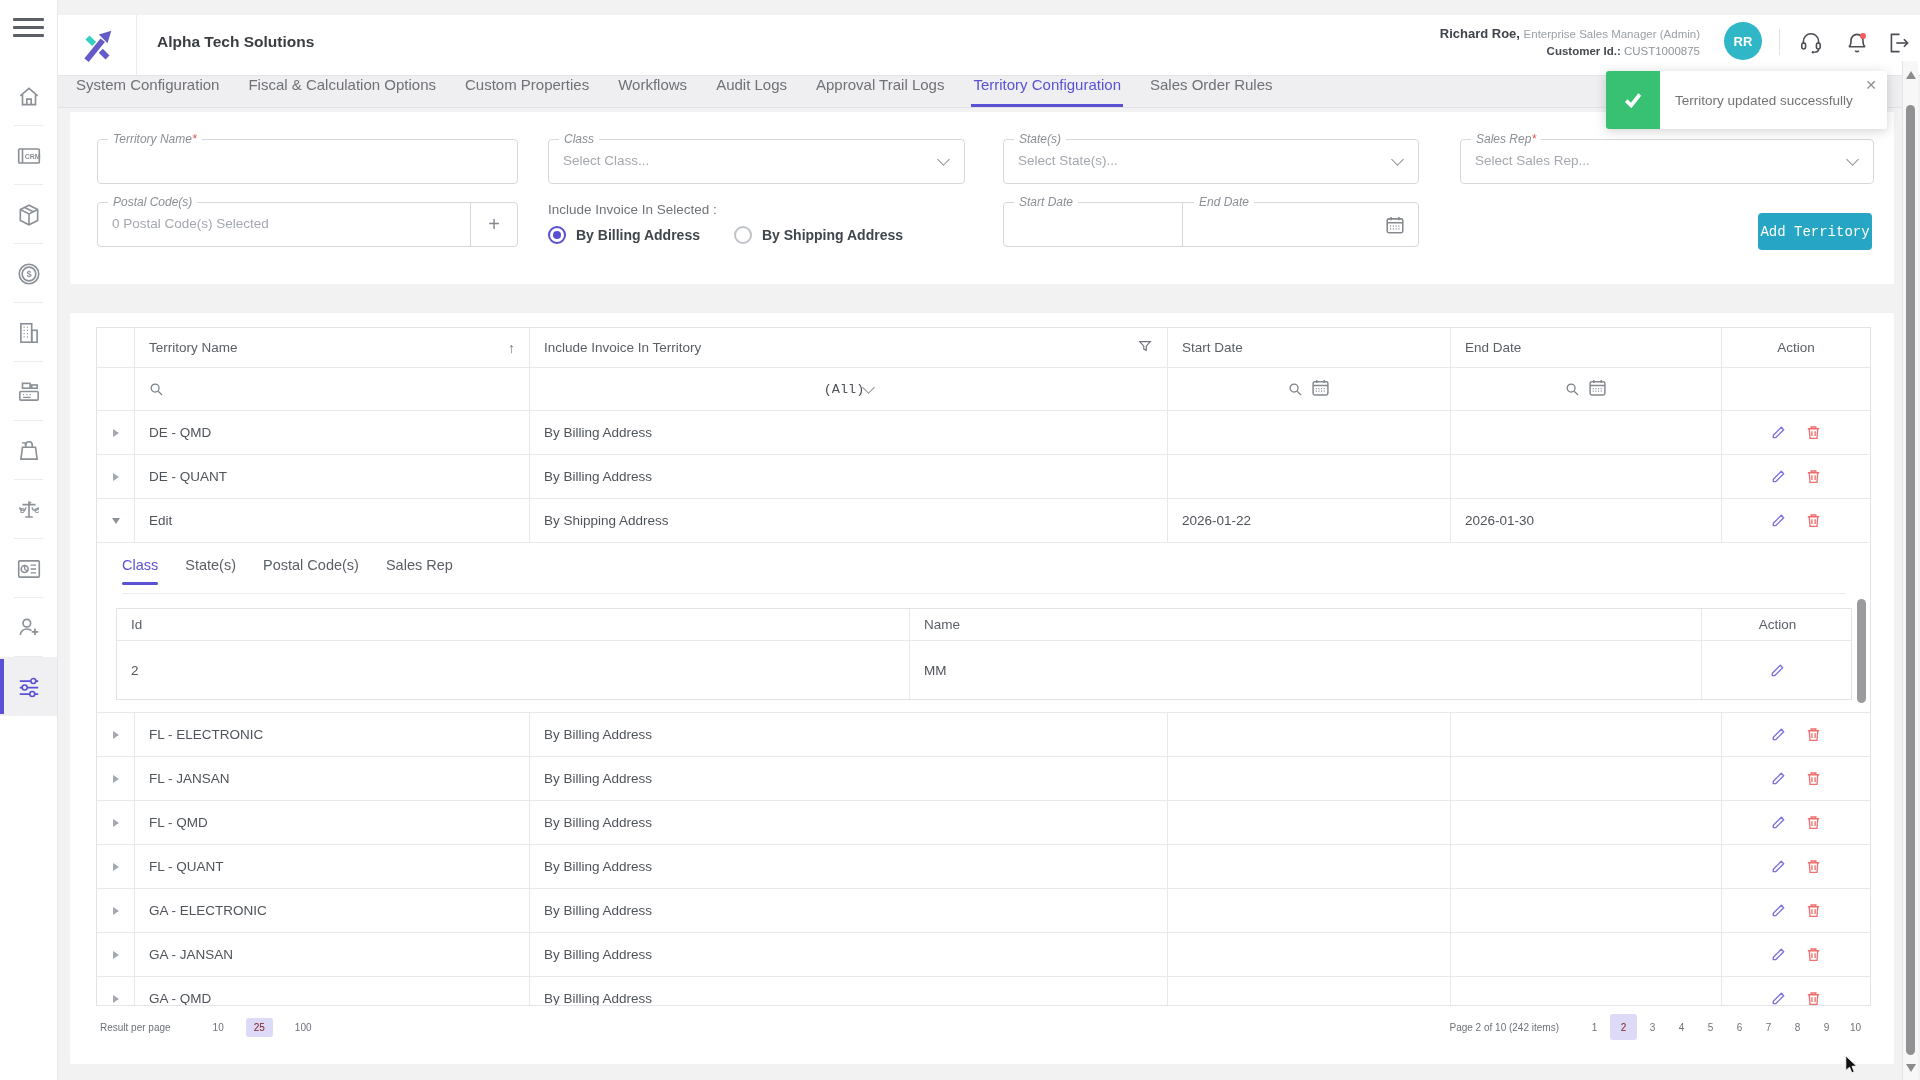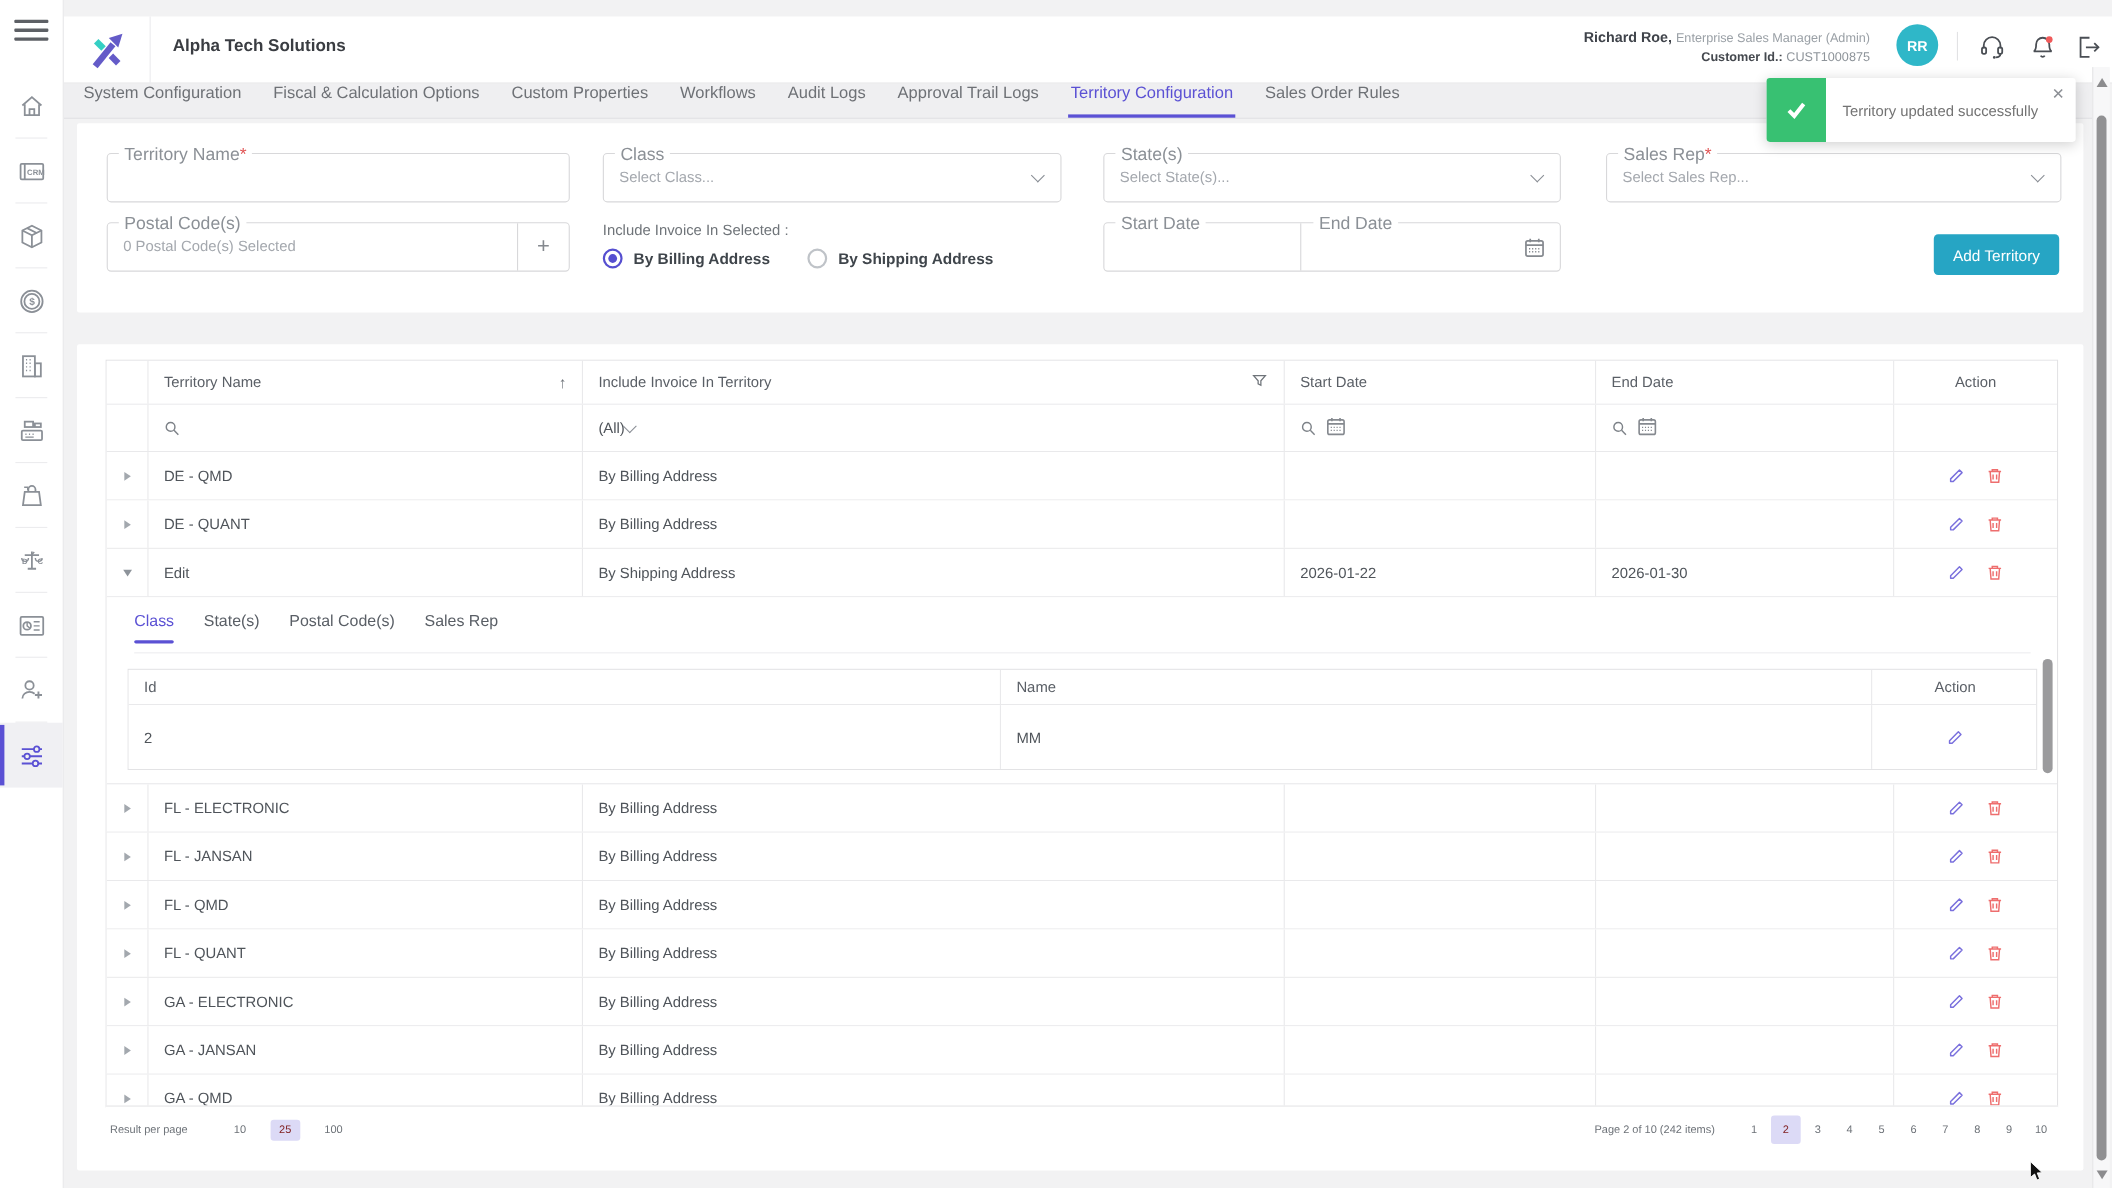--- a/index.html
+++ b/index.html
@@ -45,21 +45,21 @@
   .toast-msg { flex:1; display:flex; align-items:center; padding-left:15px; font-size:13.5px; color:#737373; }
   .toast-close { position:absolute; right:10px; top:6px; font-size:14px; color:#8d9096; cursor:pointer; }
 
   
   .card { position:absolute; background:#fff; border-radius:2px; }
   .form-card { left:70px; top:112px; width:1824px; height:172px; }
   .table-card { left:70px; top:313px; width:1824px; height:751px; }
 
   
   .fset { position:absolute; border:1px solid #d8d8da; border-radius:4px; background:#fff; height:45px; }
-  .flabel { position:absolute; top:-8px; left:10px; background:#fff; padding:0 5px; font-size:16px; color:#8b9096; white-space:nowrap; }
+  .flabel { position:absolute; top:-8px; left:10px; background:#fff; padding:0 5px; font-size:12px; color:#8b9096; white-space:nowrap;font-style:italic; }
   .req { color:#e05252; }
   .fval { position:absolute; left:14px; top:13px; font-size:13.5px; color:#a4a8ae; }
   .chev { position:absolute; right:16px; top:15px; width:9px; height:9px; border-right:1.6px solid #898e95; border-bottom:1.6px solid #898e95; transform:rotate(45deg); }
   .plusbox { position:absolute; right:0; top:0; width:47px; height:43px; border-left:1px solid #d8d8da; display:flex; align-items:center; justify-content:center; font-size:20px; color:#85898f; cursor:pointer; }
   .radio-row { position:absolute; display:flex; align-items:center; gap:10px; }
   .radio { width:18px; height:18px; border-radius:50%; border:2px solid #bfc3c8; background:#fff; display:flex; align-items:center; justify-content:center; }
   .radio.sel { border-color:#564fd0; }
   .radio.sel i { display:block; width:8px; height:8px; border-radius:50%; background:#564fd0; }
   .radio-label { font-size:14px; color:#3f454b; font-weight:bold; margin-right:24px; }
   .inv-label { position:absolute; font-size:13.5px; color:#6f7479; }
@@ -77,21 +77,21 @@
   .frow { height:43px; }
   .drow { height:44px; }
   .tbl-body { height:595px; overflow:hidden; background:#fff; }
   .exp { justify-content:center; padding:0 !important; cursor:pointer; }
   .caret-r { width:0; height:0; border-left:6px solid #a3a8ae; border-top:4.5px solid transparent; border-bottom:4.5px solid transparent; }
   .caret-d { width:0; height:0; border-top:6px solid #8d939a; border-left:4.5px solid transparent; border-right:4.5px solid transparent; }
   .sort-arrow { margin-left:auto; color:#6f747a; font-size:14px; }
   .funnel { margin-left:auto; color:#6f747a; }
   .funnel svg { stroke:currentColor; fill:none; stroke-width:1.3; }
   .mag { color:#7d8288; margin-right:8px; display:flex; }
-  .cell-spread { justify-content:flex-start; }
+  .cell-spread { justify-content:center;font-family:Liberation Mono, monospace; }
   .action-cell { justify-content:center !important; gap:18px; }
   .icon-btn { display:flex; cursor:pointer; }
   .icon-btn svg { stroke:currentColor; fill:none; stroke-width:1.4; }
   .pencil { color:#7a70dd; }
   .trash { color:#ee6e6e; }
 
   
   .panel { height:170px; background:#fff; border-bottom:1px solid #e9e9eb; position:relative; }
   .sub-tabs { position:absolute; left:25px; top:14px; display:flex; gap:27px; }
   .sub-tab { font-size:14.5px; color:#5a5f66; padding-bottom:12px; position:relative; cursor:pointer; }
@@ -346,21 +346,21 @@
       <span style="position:absolute; left:178px; top:0; bottom:0; width:1px; background:#d8d8da;"></span>
       <span class="cal-icon">
         <svg width="20" height="20" viewBox="0 0 18 18">
             <rect x="2" y="3.5" width="14" height="12.5" rx="1.5"></rect>
             <path d="M5.5 1.8v3M12.5 1.8v3M2 7h14"></path>
             <path d="M4.5 10h1M7 10h1M9.5 10h1M12 10h1M4.5 12.5h1M7 12.5h1M9.5 12.5h1M12 12.5h1" stroke-width="1.1"></path>
           </svg>
       </span>
     </div>
 
-    <button class="btn-teal" style="left:1688px; top:101px; width:114px; height:37px;">Add Territory</button>
+    <button class="btn-teal" style="left:1688px; top:101px; width:114px; height:37px;font-family:Liberation Mono, monospace;">Add Territory</button>
   </section>
 
   <section class="card table-card">
     <div class="tbl">
 
       <div class="trow hrow">
         <div class="cell exp"></div>
         <div class="cell">
             <span>Territory Name</span>
             <span class="sort-arrow">↑</span>

